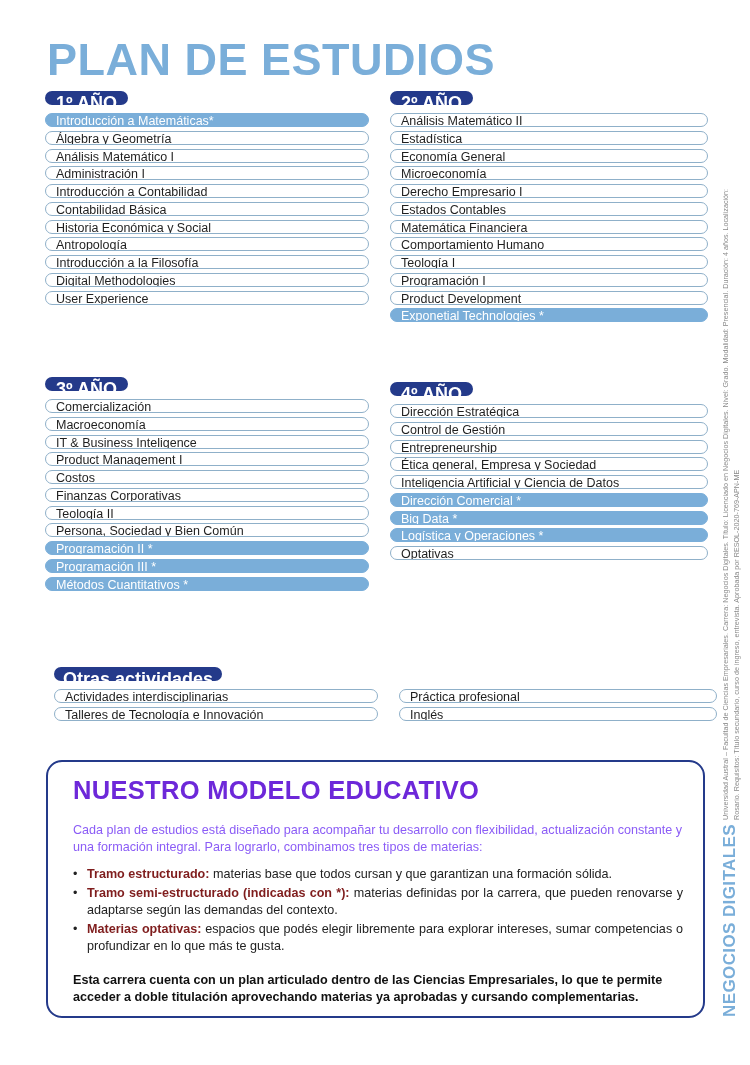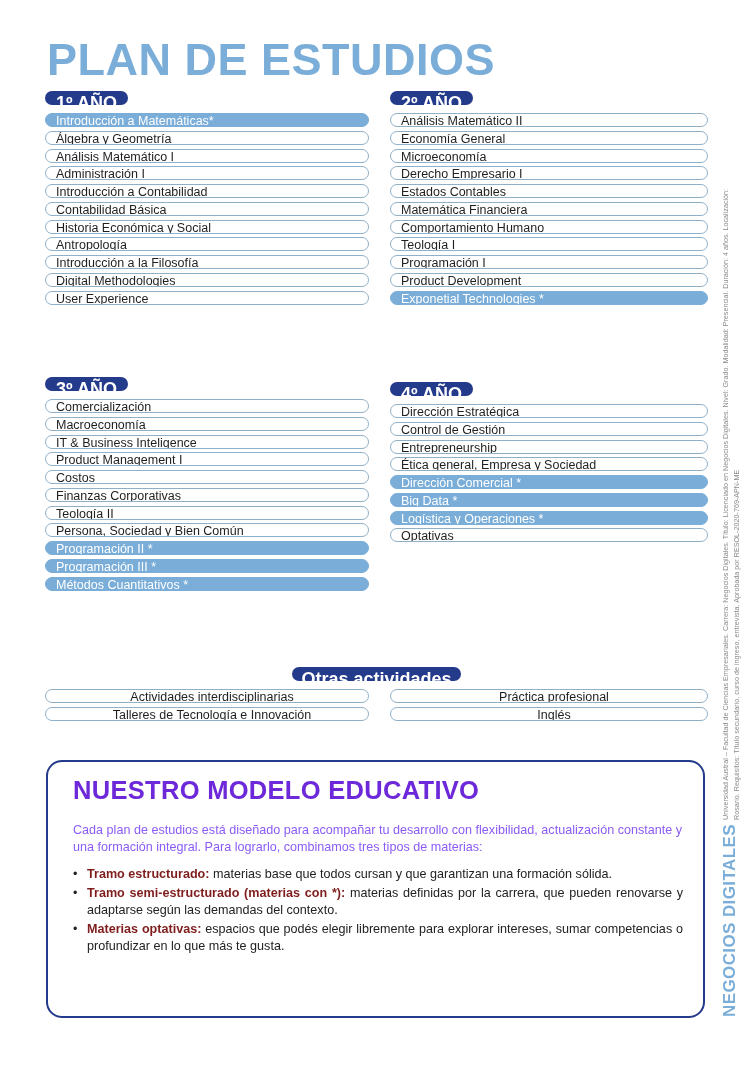--- a/index.html
+++ b/index.html
@@ -29,21 +29,21 @@
     }
     .subject.semi {
       background: #7aaed9; border-color: #7aaed9; color: #ffffff;
     }
 
     #y1 { left: 45px; top: 91px; }
     #y2 { left: 390px; top: 91px; width: 318px; }
     #y3 { left: 45px; top: 377px; }
     #y4 { left: 390px; top: 382px; width: 318px; }
 
-    .otras { position: absolute; left: 45px; top: 667px; width: 663px; text-align: center; }
+    .otras { position: absolute; left: 54px; top: 667px; width: 663px; }
     .otras .year-badge { font-size: 18px; padding: 0 9px; margin-bottom: 3px; }
     .otras-grid { display: flex; gap: 21px; }
     .otras-grid .subject-list { width: 324px; }
     .otras-grid .subject-list:last-child { width: 318px; }
 
     .model-box {
       position: absolute; left: 46px; top: 760px; width: 659px; height: 258px;
       border: 2px solid #243a8a; border-radius: 16px; background: #fff;
     }
     .model-title {
@@ -97,20 +97,21 @@
       <li class="subject">Introducción a la Filosofía</li>
       <li class="subject">Digital Methodologies</li>
       <li class="subject">User Experience</li>
     </ul>
 </section>
 
 <section class="year-block" id="y2">
   <div class="year-badge">2º AÑO</div>
   <ul class="subject-list">
       <li class="subject">Análisis Matemático II</li>
+      <li class="subject">Estadística</li>
       <li class="subject">Economía General</li>
       <li class="subject">Microeconomía</li>
       <li class="subject">Derecho Empresario I</li>
       <li class="subject">Estados Contables</li>
       <li class="subject">Matemática Financiera</li>
       <li class="subject">Comportamiento Humano</li>
       <li class="subject">Teología I</li>
       <li class="subject">Programación I</li>
       <li class="subject">Product Development</li>
       <li class="subject semi">Exponetial Technologies *</li>
@@ -134,20 +135,21 @@
     </ul>
 </section>
 
 <section class="year-block" id="y4">
   <div class="year-badge">4º AÑO</div>
   <ul class="subject-list">
       <li class="subject">Dirección Estratégica</li>
       <li class="subject">Control de Gestión</li>
       <li class="subject">Entrepreneurship</li>
       <li class="subject">Ética general, Empresa y Sociedad</li>
+      <li class="subject">Inteligencia Artificial y Ciencia de Datos</li>
       <li class="subject semi">Dirección Comercial *</li>
       <li class="subject semi">Big Data *</li>
       <li class="subject semi">Logística y Operaciones *</li>
       <li class="subject">Optativas</li>
     </ul>
 </section>
 
 <section class="otras">
   <div class="year-badge">Otras actividades</div>
   <div class="otras-grid">
@@ -165,26 +167,27 @@
 <section class="model-box">
   <h2 class="model-title">NUESTRO MODELO EDUCATIVO</h2>
   <p class="model-intro">Cada plan de estudios está diseñado para acompañar tu desarrollo con flexibilidad, actualización constante y una formación integral. Para lograrlo, combinamos tres tipos de materias:</p>
   <ul class="model-list">
     <li>
       <span class="bullet">•</span>
       <b>Tramo estructurado:</b><span> materias base que todos cursan y que garantizan una formación sólida.</span>
     </li>
     <li>
       <span class="bullet">•</span>
-      <b>Tramo semi-estructurado (materias con *):</b><span> materias definidas por la carrera, que pueden renovarse y adaptarse según las demandas del contexto.</span>
+      <b>Tramo semi-estructurado (indicadas con *):</b><span> materias definidas por la carrera, que pueden renovarse y adaptarse según las demandas del contexto.</span>
     </li>
     <li>
       <span class="bullet">•</span>
       <b>Materias optativas:</b><span> espacios que podés elegir libremente para explorar intereses, sumar competencias o profundizar en lo que más te gusta.</span>
     </li>
   </ul>
+  <p class="model-closing">Esta carrera cuenta con un plan articulado dentro de las Ciencias Empresariales, lo que te permite acceder a doble titulación aprovechando materias ya aprobadas y cursando complementarias.</p>
 </section>
 
 <div class="legal">
   <div>Universidad Austral – Facultad de Ciencias Empresariales. Carrera: Negocios Digitales. Título: Licenciado en Negocios Digitales. Nivel: Grado. Modalidad: Presencial. Duración: 4 años. Localización:</div>
   <div>Rosario. Requisitos: Título secundario, curso de ingreso, entrevista. Aprobada por RESOL-2020-769-APN-ME</div>
 </div>
 <div class="brand-vertical">NEGOCIOS DIGITALES</div>
 
 </body></html>

